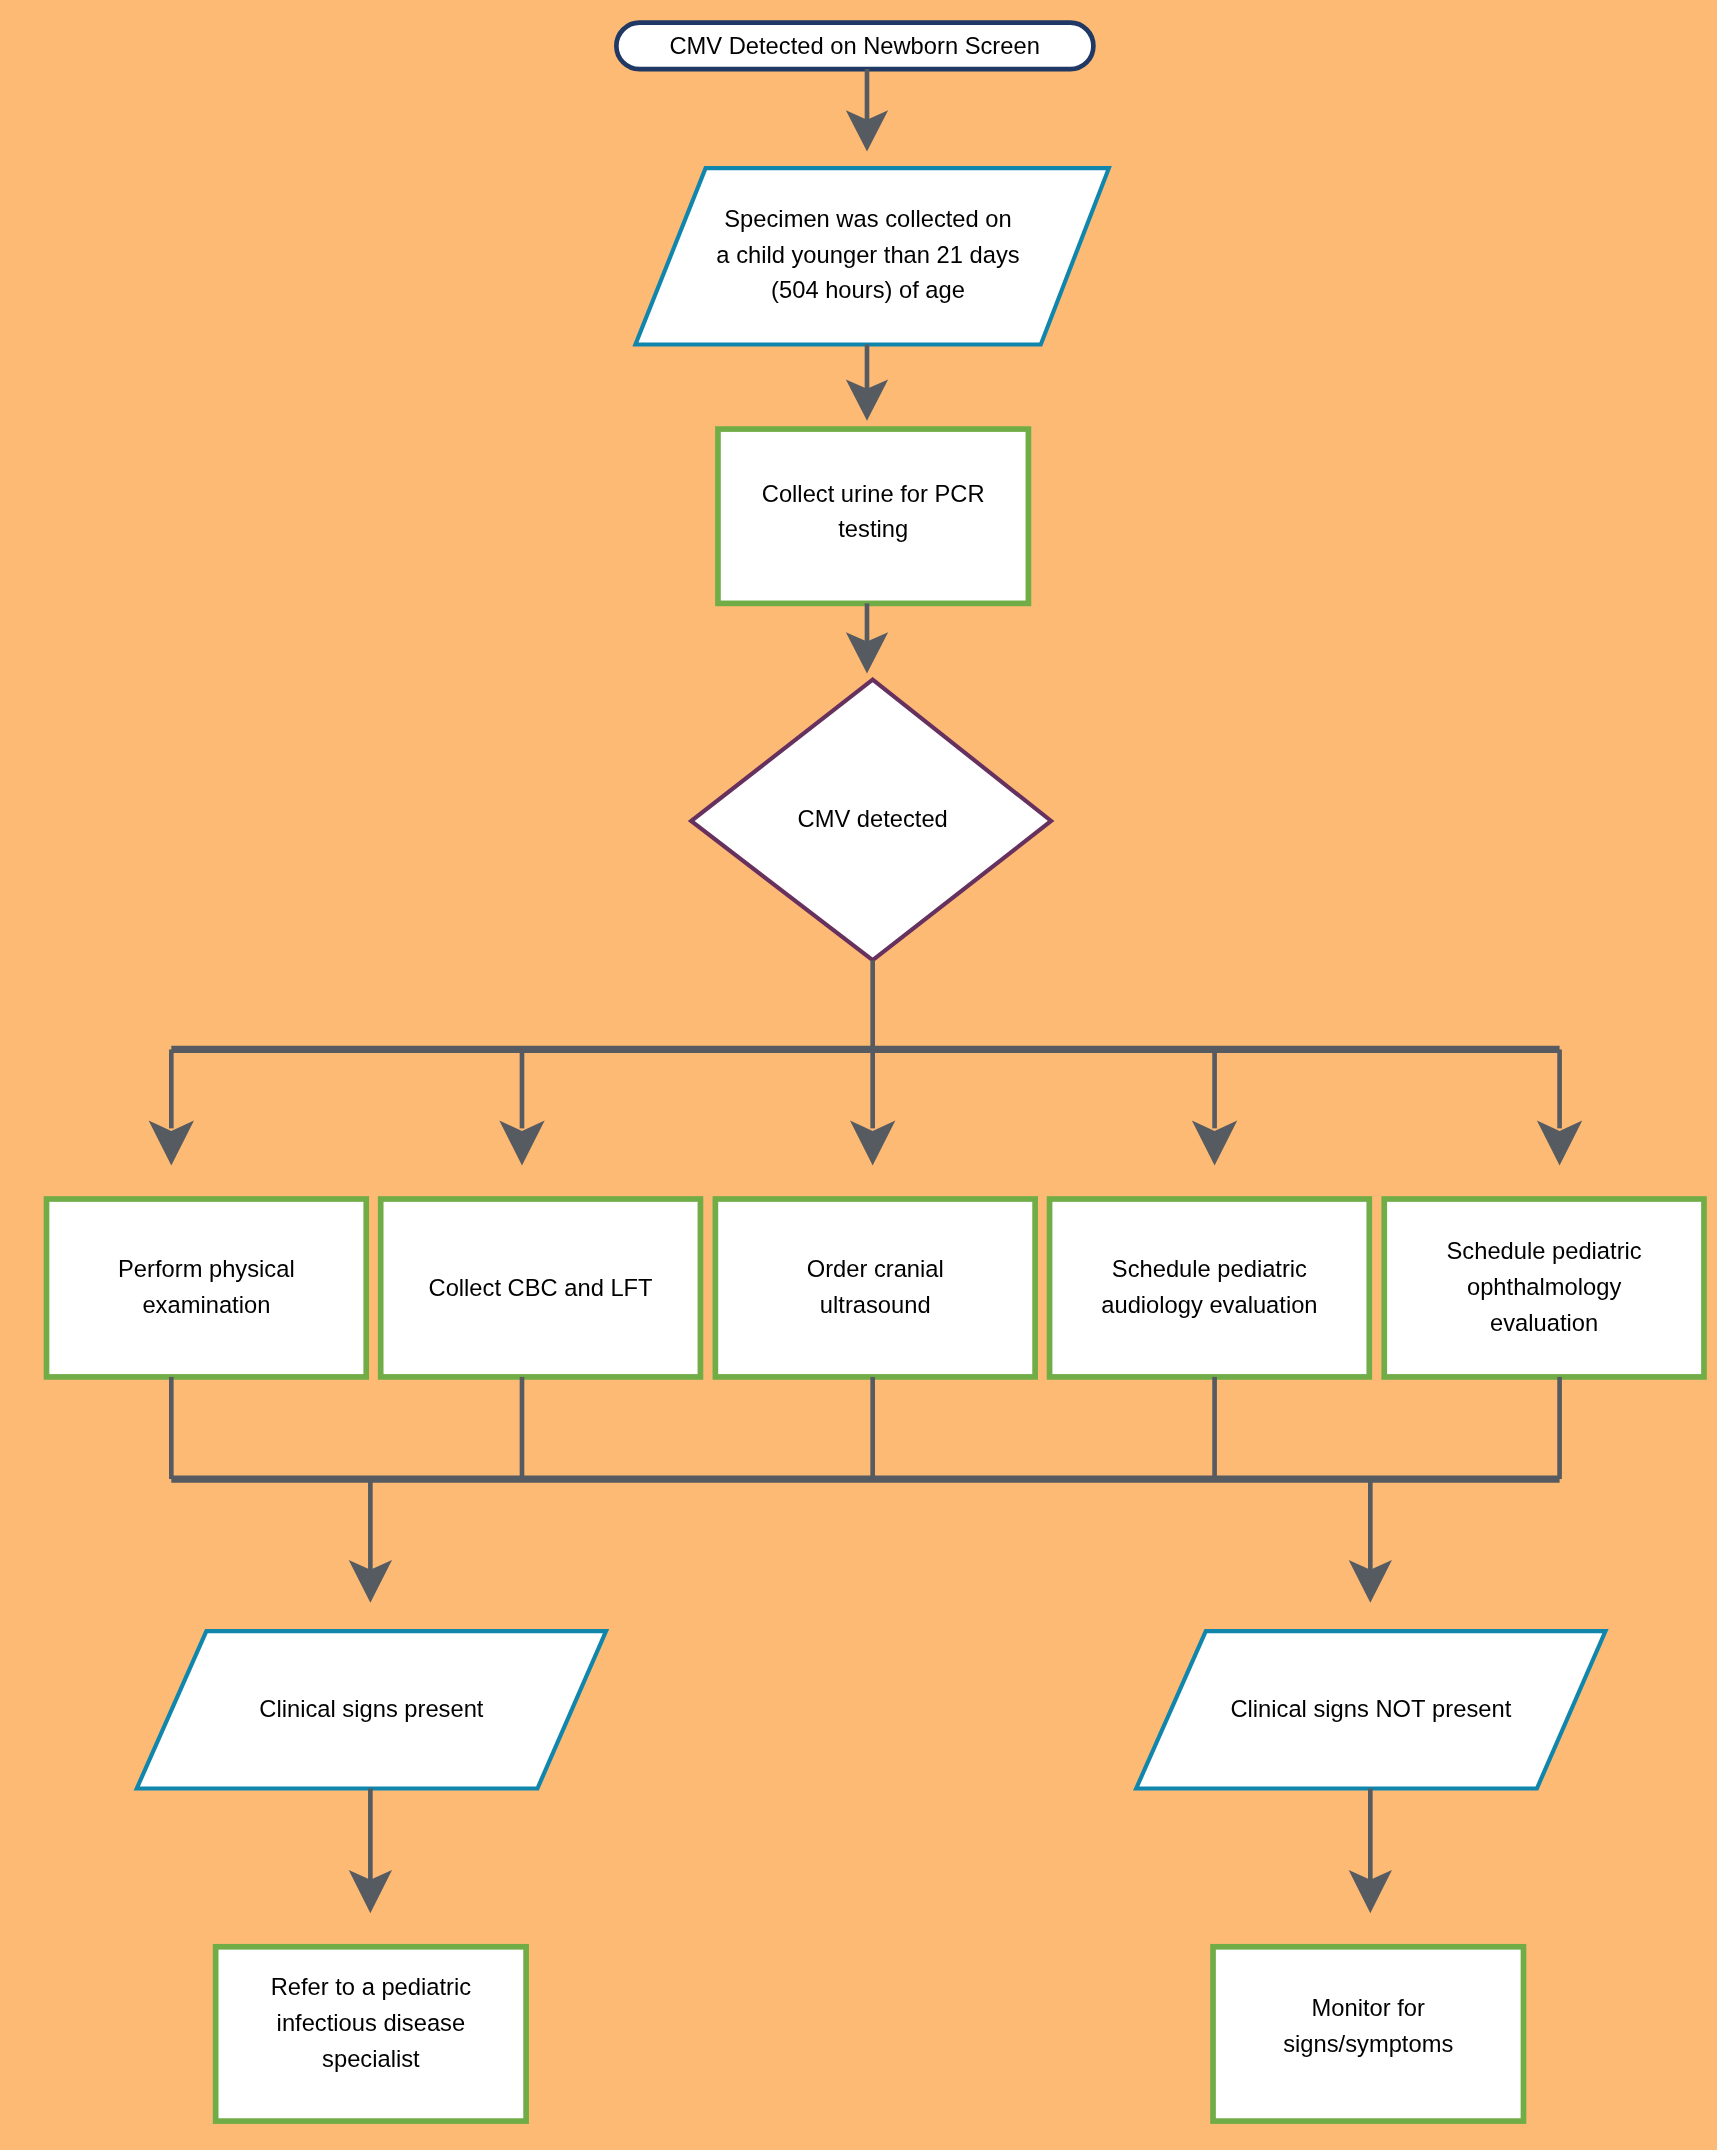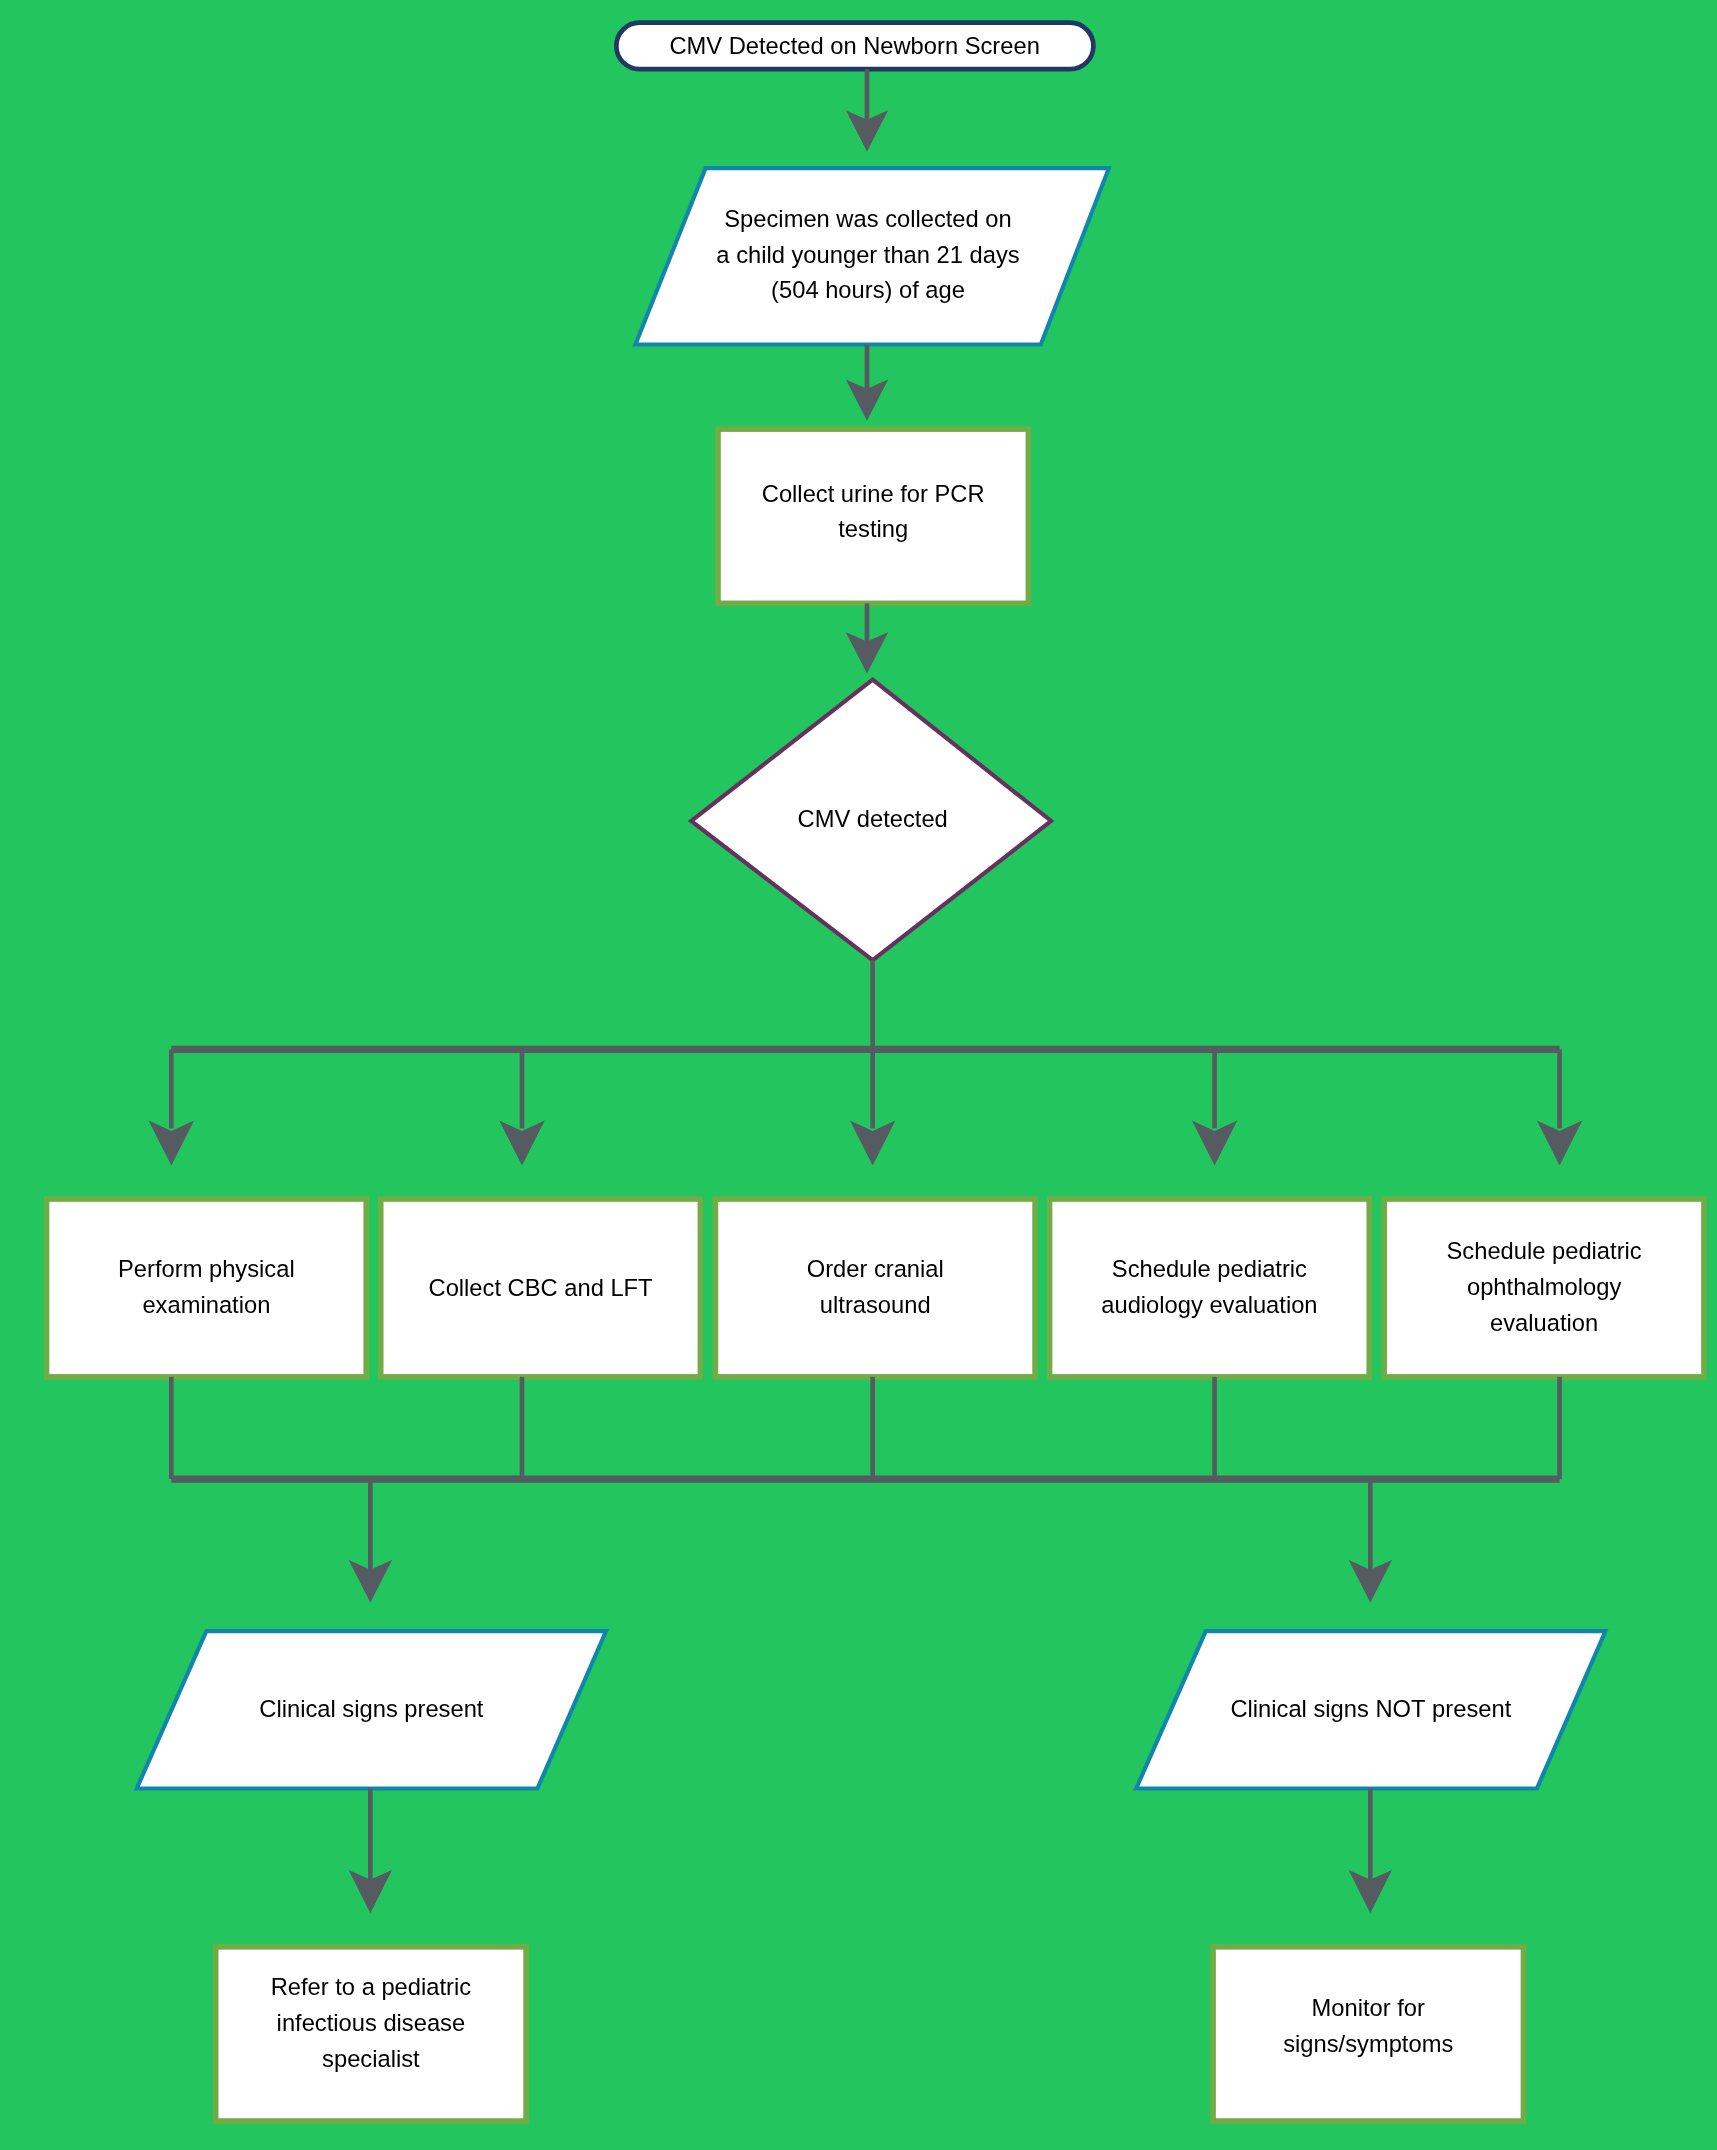--- a/index.html
+++ b/index.html
@@ -8,21 +8,21 @@
     padding: 0;
     background: #ffffff;
   }
   body {
     font-family: "Liberation Sans", sans-serif;
   }
   #flow-root {
     position: relative;
     width: 1718px;
     height: 2151px;
-    background: #22c55e;
+    background: #fdba74;
     overflow: hidden;
   }
   svg.flow-canvas {
     display: block;
     width: 1718px;
     height: 2151px;
   }
   .node-shape {
     fill: #ffffff;
   }

